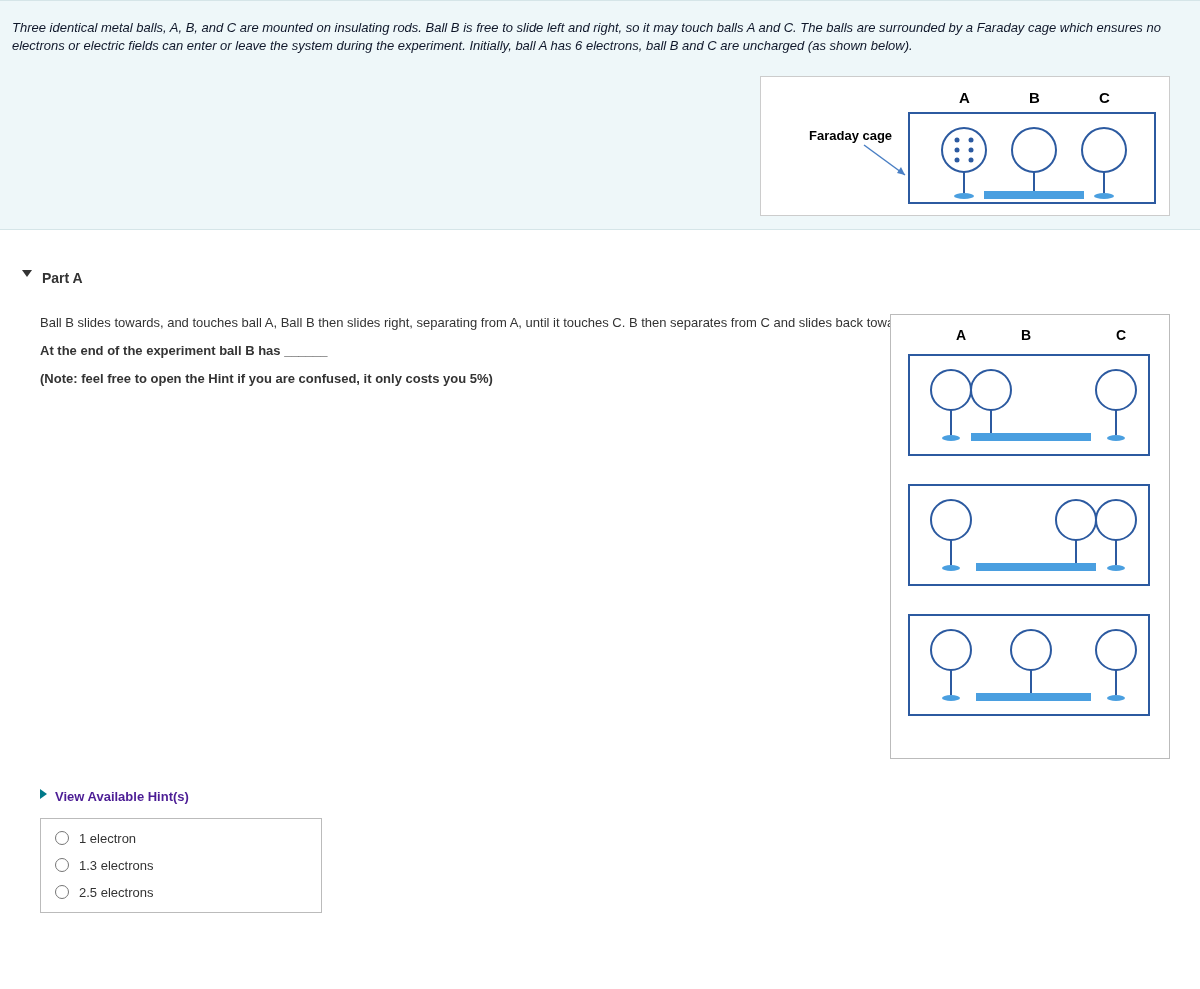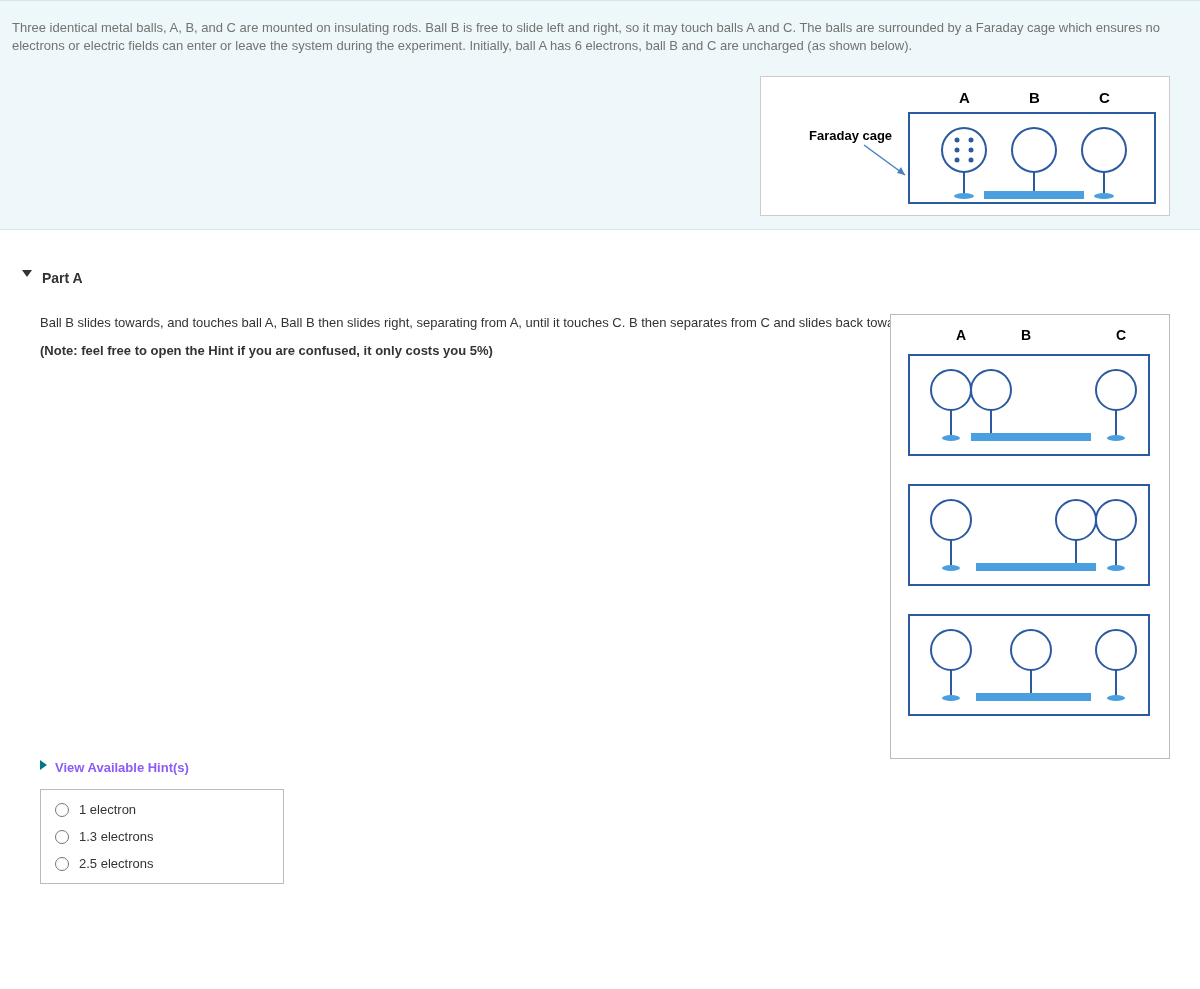--- a/index.html
+++ b/index.html
@@ -11,23 +11,24 @@
   }
   .intro-section {
     background: #eef7f9;
     padding: 18px 12px 20px 12px;
     border-top: 1px solid #d5e5e8;
     border-bottom: 1px solid #d5e5e8;
     position: relative;
     min-height: 230px;
   }
   .intro-text {
-    color: #737373;
+    color: #0f172a;
     line-height: 1.4;
     max-width: 1180px;
+    font-style: italic;
   }
   .intro-figure {
     position: absolute;
     right: 30px;
     top: 75px;
     background: #fff;
     border: 1px solid #ccc;
     padding: 8px;
     width: 410px;
     height: 140px;
@@ -69,29 +70,29 @@
     right: 18px;
     top: 0px;
     width: 280px;
     border: 1px solid #bbb;
     padding: 10px;
     background: #fff;
   }
   .hints-link {
     display: flex;
     gap: 8px;
-    color: #8b5cf6;
+    color: #4c1d95;
     font-weight: bold;
     margin-top: 400px;
     margin-bottom: 14px;
     cursor: pointer;
   }
   .options-box {
     border: 1px solid #bbb;
-    width: 244px;
+    width: 282px;
     padding: 6px 0;
   }
   .option-row {
     display: flex;
     align-items: center;
     padding: 6px 14px;
     gap: 10px;
   }
   .option-row input[type="radio"] {
     width: 14px; height: 14px;
@@ -138,20 +139,23 @@
   </div>
 </div>
 
 <div class="part-section">
   <div class="part-header">
     <div class="caret"></div>
     <div class="part-title">Part A</div>
   </div>
   <div class="part-body">
     <p>Ball B slides towards, and touches ball A, Ball B then slides right, separating from A, until it touches C. B then separates from C and slides back towards the middle.</p>
+    <p>
+      <b>At the end of the experiment ball B has </b><b>______</b>
+    </p>
     <p><b>(Note: feel free to open the Hint if you are confused, it only costs you 5%)</b></p>
 
     <div class="side-figure">
       <svg width="256" height="420">
 
         <text x="55" y="15" font-size="14" font-weight="bold">A</text>
         <text x="120" y="15" font-size="14" font-weight="bold">B</text>
         <text x="215" y="15" font-size="14" font-weight="bold">C</text>
 
         <rect x="8" y="30" width="240" height="100" fill="none" stroke="#2c5aa0" stroke-width="2"></rect>

